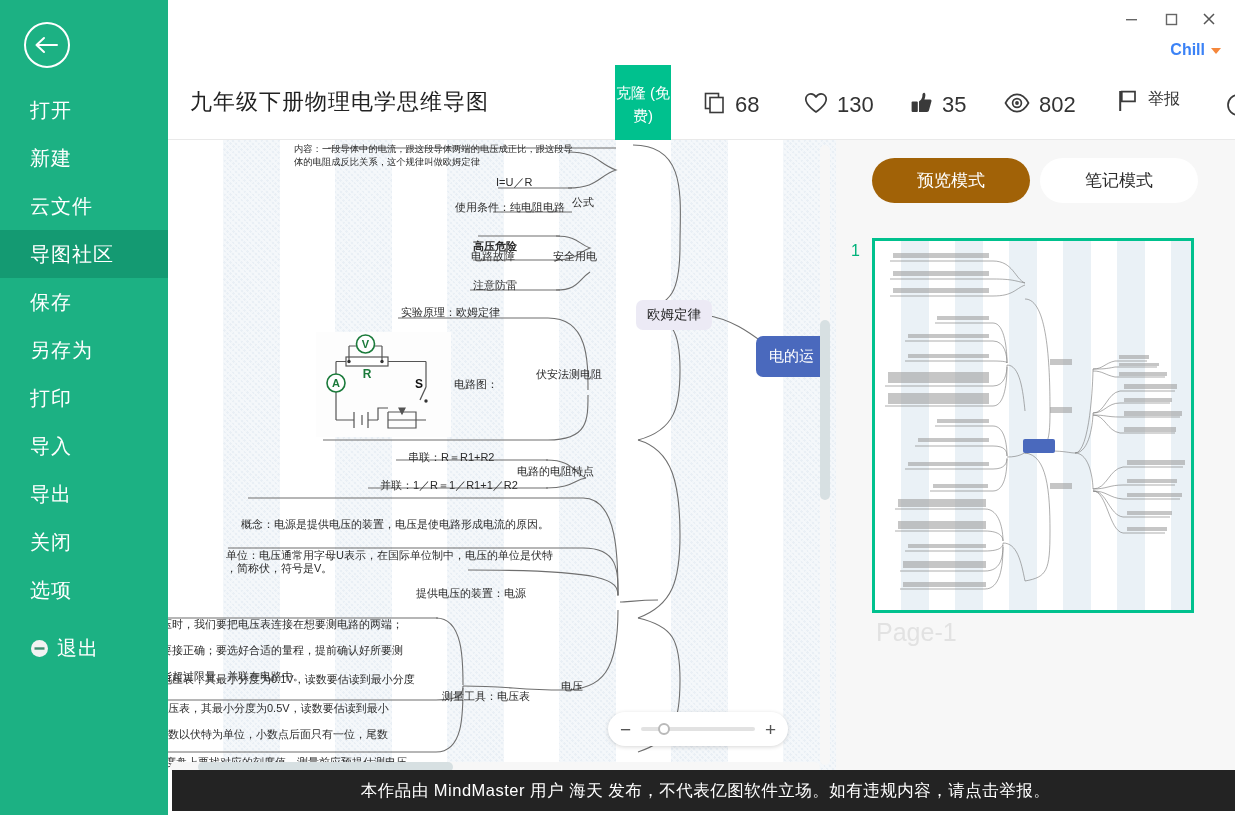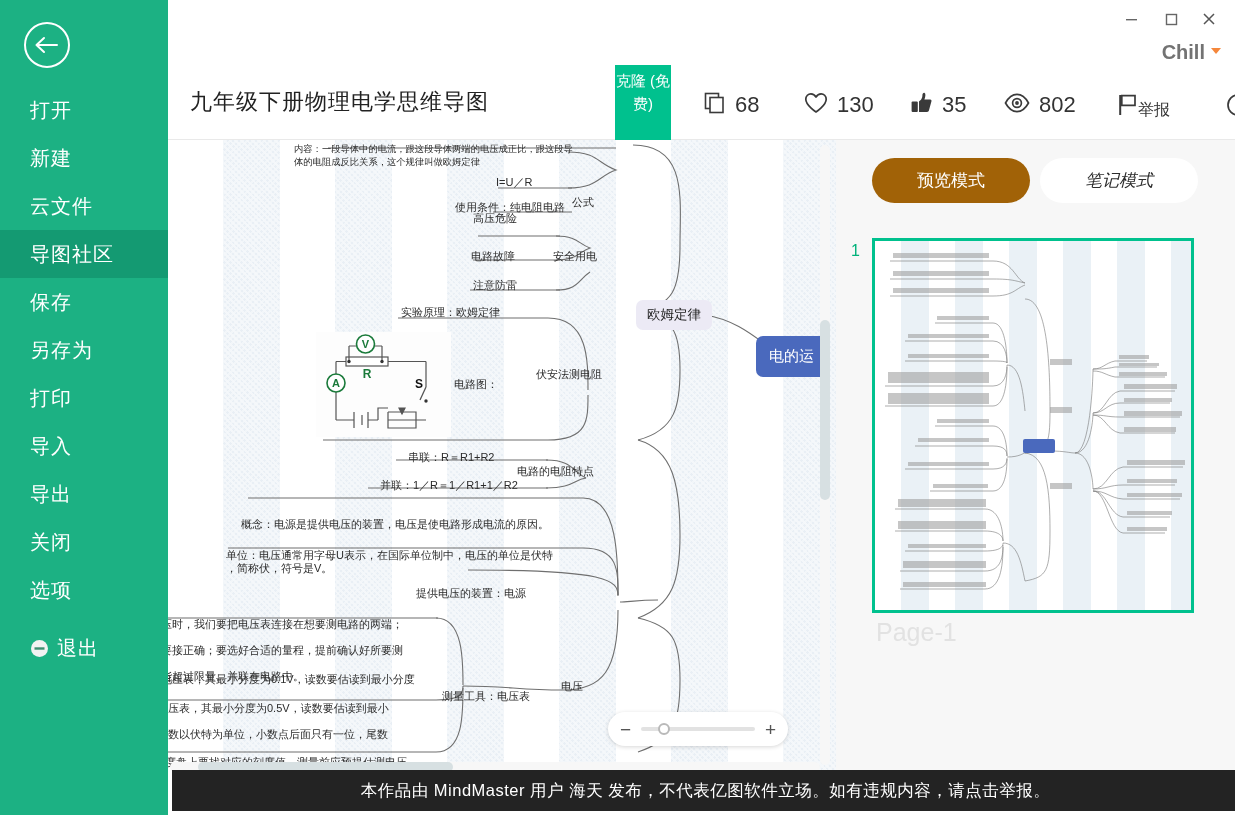--- a/index.html
+++ b/index.html
@@ -50,56 +50,56 @@
   #win-max { right: 50px; }
   #win-close { right: 12px; font-size: 17px; }
 
   
   #userrow {
     position: absolute; left: 168px; top: 38px; width: 1067px; height: 27px;
     background: #fff;
   }
   #user-name {
     position: absolute; right: 30px; top: 3px;
-    color: #737373; font-size: 20px; font-weight: bold; cursor: pointer;
+    color: #3b82f6; font-size: 16px; font-weight: bold; cursor: pointer;
   }
   #user-caret {
     position: absolute; right: 14px; top: 10px;
     width: 0; height: 0; border-left: 5px solid transparent;
     border-right: 5px solid transparent; border-top: 6px solid #f5873b;
     cursor: pointer;
   }
 
   
   #docheader {
     position: absolute; left: 168px; top: 65px; width: 1067px; height: 75px;
     background: #ffffff; border-bottom: 1px solid #e9e9e9;
   }
   #doc-title {
     position: absolute; left: 22px; top: 22px;
     font-size: 22px; color: #222; letter-spacing: 1px;
   }
   #clone-btn {
     position: absolute; left: 447px; top: 0px; width: 56px; height: 79px;
     background: #00c18e; color: #fff; font-size: 15px; line-height: 23px;
-    text-align: center; padding-top: 4px; cursor: pointer;
+    text-align: center; padding-top: 16px; cursor: pointer;
   }
   .stat {
     position: absolute; top: 24px; height: 32px;
     display: flex; align-items: center; gap: 9px;
     color: #3a3a3a; font-size: 18px;
   }
   .stat .sv { font-size: 22px; color: #333; }
   #stat-copy  { left: 536px; }
   #stat-like  { left: 636px; }
   #stat-thumb { left: 742px; }
   #stat-view  { left: 836px; }
   #report-btn {
     position: absolute; left: 950px; top: 24px; height: 32px;
-    display: flex; align-items: flex-end; 
+    display: flex; align-items: flex-start; gap: 10px;
     font-size: 16px; color: #333; cursor: pointer;
   }
   #edge-icon {
     position: absolute; left: 1058px; top: 28px;
     width: 24px; height: 24px; overflow: hidden;
   }
 
   
   #canvas-wrap {
     position: absolute; left: 168px; top: 140px; width: 668px; height: 630px;
@@ -160,21 +160,21 @@
   #rightpanel {
     position: absolute; left: 836px; top: 140px; width: 399px; height: 630px;
     background: #f7f7f7;
   }
   .mode-btn {
     position: absolute; top: 18px; height: 45px; width: 158px;
     border-radius: 23px; display: flex; align-items: center; justify-content: center;
     font-size: 17px; cursor: pointer;
   }
   #mode-preview { left: 36px; background: #a16207; color: #fff; }
-  #mode-note { left: 204px; background: #fff; color: #2c2c2c; font-style: italic; }
+  #mode-note { left: 204px; background: #fff; color: #2c2c2c; }
   #page-num {
     position: absolute; left: 15px; top: 102px; font-size: 16px; color: #00b27a;
   }
   #thumb-frame {
     position: absolute; left: 36px; top: 98px; width: 322px; height: 375px;
     border: 3px solid #00c18e; background: #fff; overflow: hidden; cursor: pointer;
   }
   #thumb-bg { position: absolute; inset: 0;
     background: repeating-linear-gradient(90deg,
       #ffffff 0 26px, #eaf1f6 26px 54px);
@@ -392,21 +392,21 @@
 
         <path d="M537 175 C 570 180 590 200 608 212"></path>
       </g>
     </svg>
 
     <div class="mlabel" style="left:126px; top:3px; width:310px;">内容：一段导体中的电流，跟这段导体两端的电压成正比，跟这段导
 体的电阻成反比关系，这个规律叫做欧姆定律</div>
     <div class="mlabel lg" style="left:328px; top:36px;">I=U／R</div>
     <div class="mlabel lg" style="left:404px; top:56px;">公式</div>
     <div class="mlabel lg" style="left:287px; top:61px;">使用条件：纯电阻电路</div>
-    <div class="mlabel lg" style="left:305px; top:72px;">高压危险</div>
+    <div class="mlabel lg" style="left:305px; top:100px;font-weight:bold;">高压危险</div>
     <div class="mlabel lg" style="left:303px; top:110px;">电路故障</div>
     <div class="mlabel lg" style="left:385px; top:110px;">安全用电</div>
     <div class="mlabel lg" style="left:305px; top:139px;">注意防雷</div>
     <div class="mlabel lg" style="left:233px; top:166px;">实验原理：欧姆定律</div>
     <div class="mlabel lg" style="left:286px; top:238px;">电路图：</div>
     <div class="mlabel lg" style="left:368px; top:228px;">伏安法测电阻</div>
     <div class="mlabel lg" style="left:240px; top:311px;">串联：R＝R1+R2</div>
     <div class="mlabel lg" style="left:212px; top:339px;">并联：1／R＝1／R1+1／R2</div>
     <div class="mlabel lg" style="left:349px; top:325px;">电路的电阻特点</div>
     <div class="mlabel lg" style="left:73px; top:378px;">概念：电源是提供电压的装置，电压是使电路形成电流的原因。</div>

